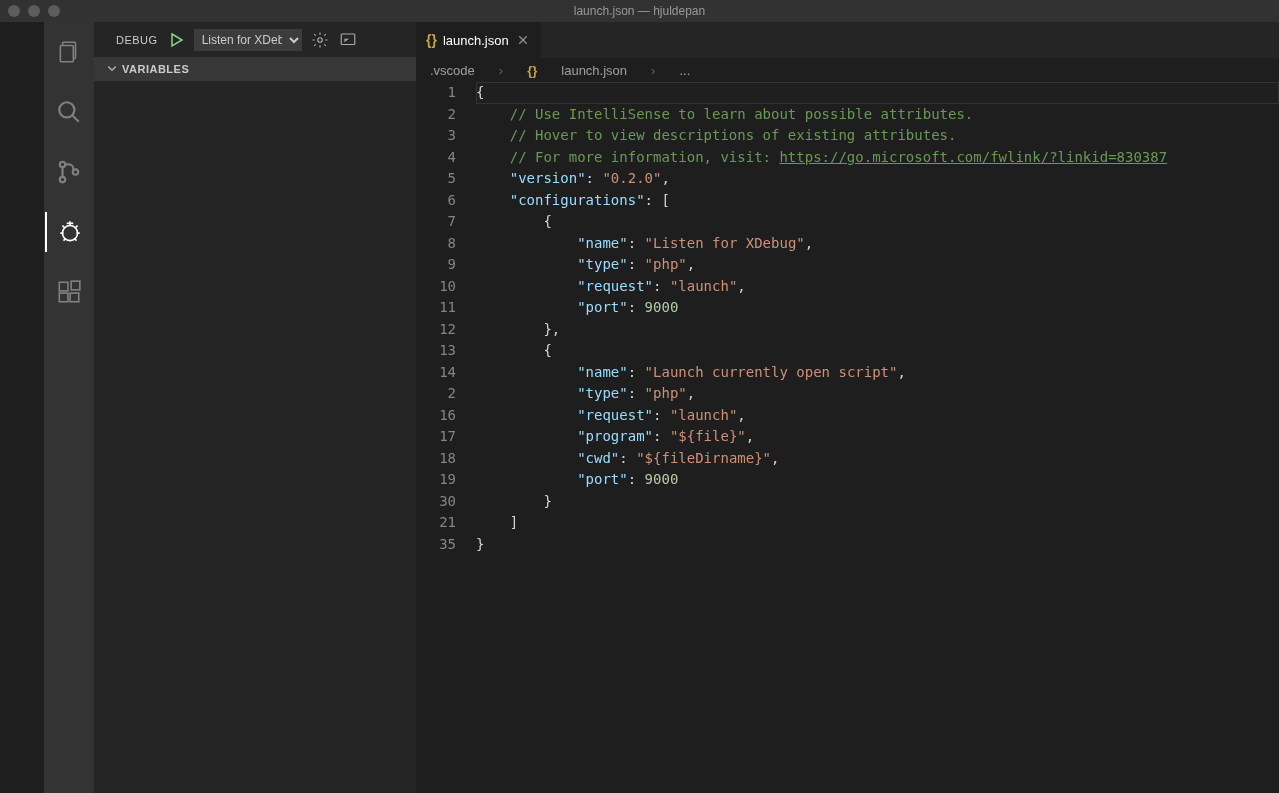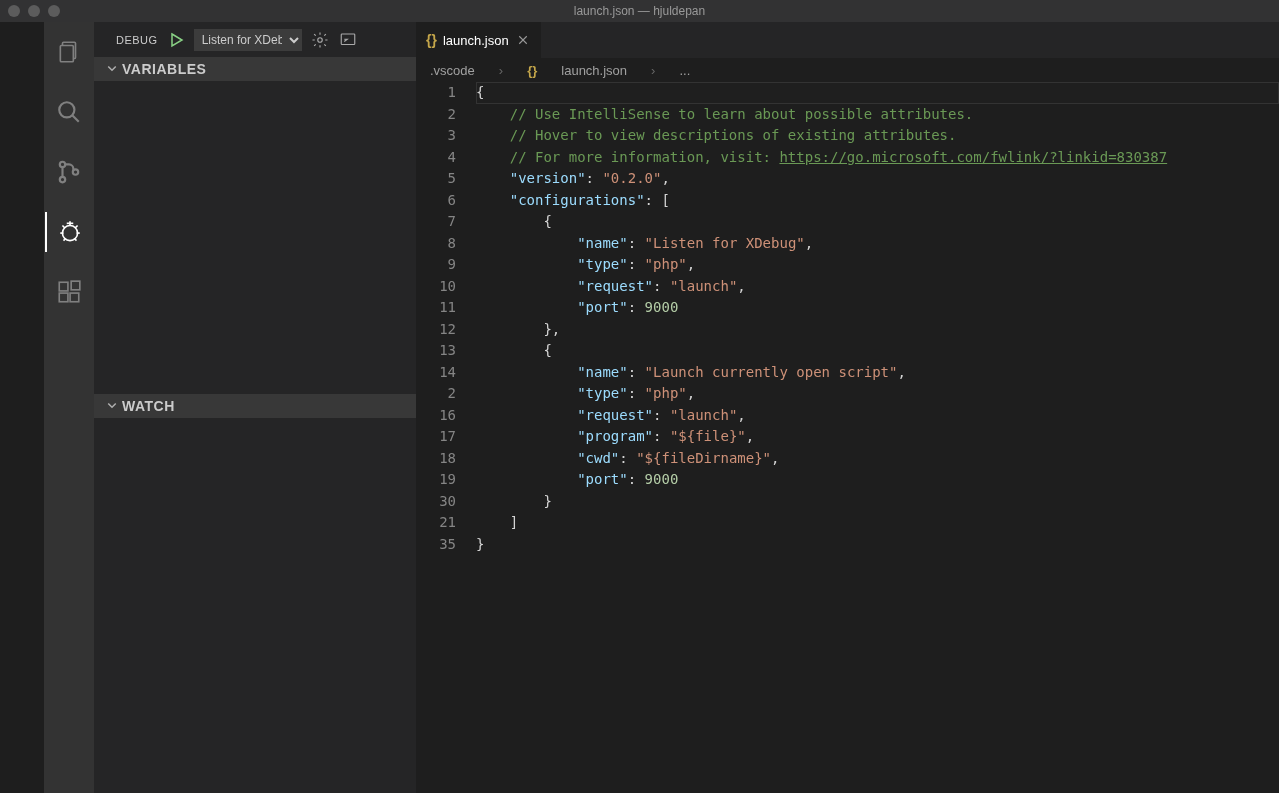--- a/index.html
+++ b/index.html
@@ -121,21 +121,21 @@
     width:20px;height:20px;
     cursor:pointer;
     opacity:0.8;
   }
   .panel-header {
     height: 24px;
     background: #383838;
     display: flex;
     align-items: center;
     padding: 0 12px;
-    font-size: 14px;
+    font-size: 11px;
     font-weight: 600;
     color: #ccc;
     letter-spacing: 0.5px;
     cursor:pointer;
   }
   .panel-header .chev { margin-right:4px; opacity:0.8; }
   .panel-body { flex:1; }
 
   .editor-area {
     flex:1;
@@ -291,28 +291,20 @@
     <div class="panel-header">
       <span class="chev">
         <svg width="12" height="12" viewBox="0 0 16 16" fill="none" stroke="#ccc" stroke-width="2">
             <polyline points="3,6 8,11 13,6"></polyline>
           </svg>
       </span>
       <span>VARIABLES</span>
     </div>
     <div class="panel-body"></div>
 
-    <div class="panel-header">
-      <span class="chev">
-        <svg width="12" height="12" viewBox="0 0 16 16" fill="none" stroke="#ccc" stroke-width="2">
-            <polyline points="3,6 8,11 13,6"></polyline>
-          </svg>
-      </span>
-      <span>WATCH</span>
-    </div>
     <div class="panel-body" style="flex:1.2"></div>
   </div>
 
   <div class="editor-area">
     <div class="tabs">
       <div class="tab">
         <span class="tab-icon">{}</span>
         <span class="tab-title">launch.json</span>
         <span class="tab-close">
           <svg width="12" height="12" viewBox="0 0 16 16" stroke="#ccc" stroke-width="1.5">

